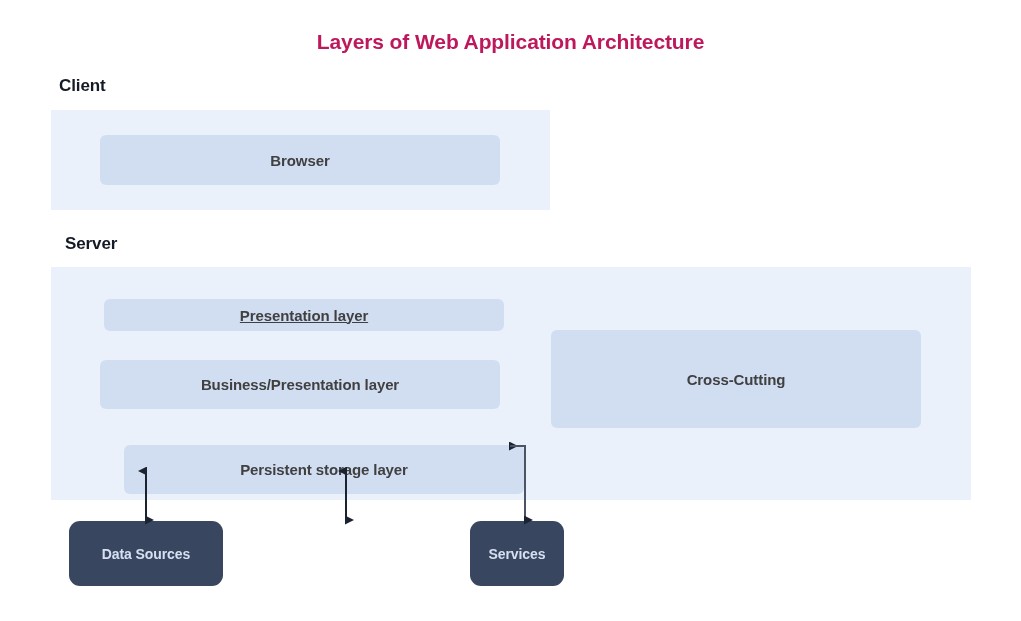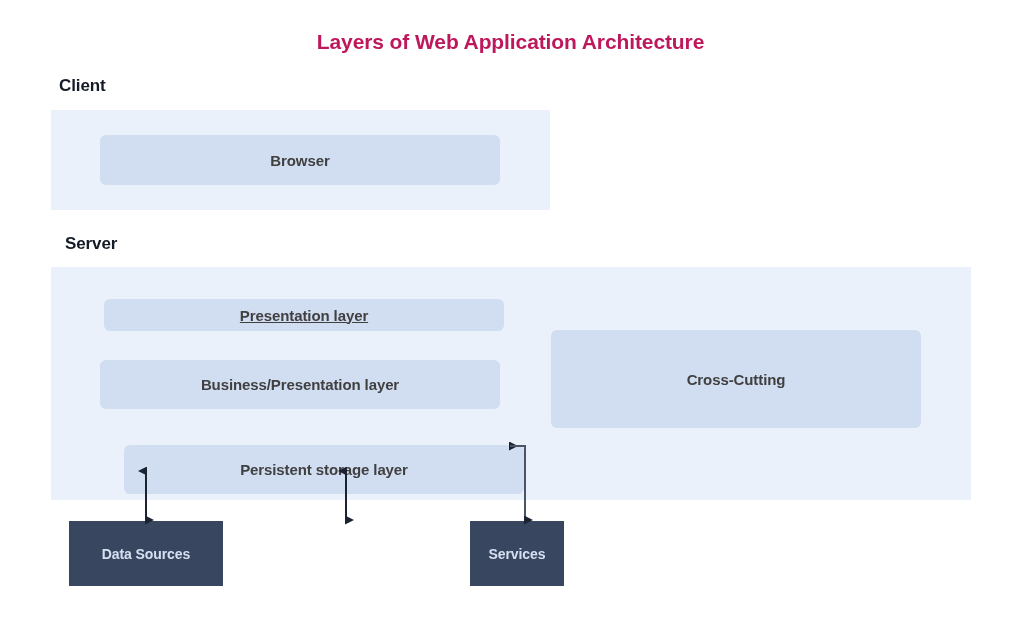--- a/index.html
+++ b/index.html
@@ -88,20 +88,21 @@
     position: absolute;
     background: #39465f;
     display: flex;
     align-items: center;
     justify-content: center;
     color: #d6e0f2;
     font-size: 14px;
     font-weight: bold;
     letter-spacing: -0.1px;
     text-align: center;
+    border-radius: 11px;
   }
   #box-data-sources { left: 69px;  top: 521px; width: 154px; height: 65px; }
   #box-third-party  { left: 241px; top: 521px; width: 209px; height: 65px; }
   #box-services     { left: 470px; top: 521px; width: 94px; height: 65px; }
 
   .sup {
     font-size: 9px;
     vertical-align: super;
     line-height: 0;
     font-weight: bold;

